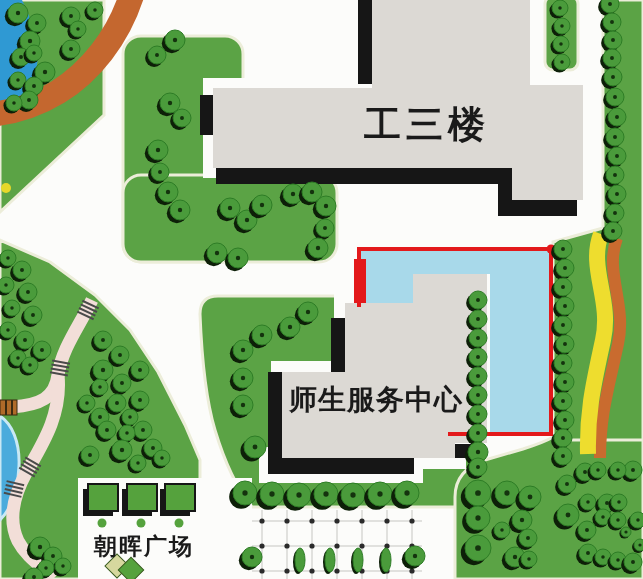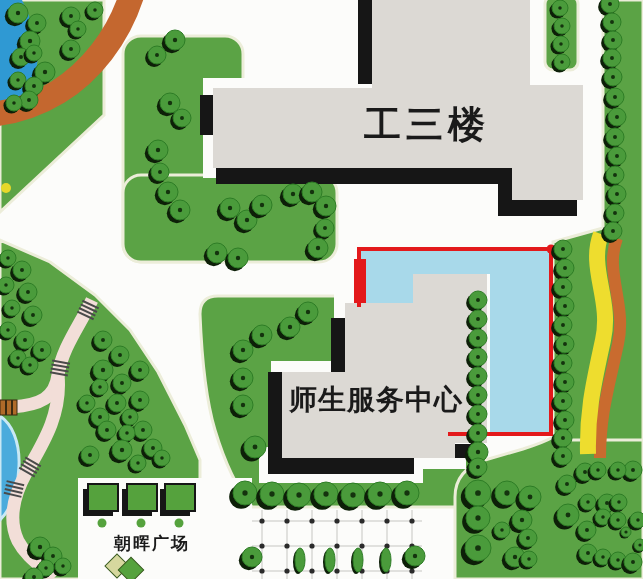--- a/index.html
+++ b/index.html
@@ -5,21 +5,21 @@
   html,body{margin:0;padding:0;background:#888;}
   #stage{position:relative;width:643px;height:579px;overflow:hidden;
          background:var(--road-white,#fcfcfa);
          font-family:"Liberation Sans","DejaVu Sans",sans-serif;}
   #map-svg{position:absolute;left:0;top:0;}
   .lbl{position:absolute;font-weight:900;color:var(--label-black,#1a1a1a);
        white-space:nowrap;text-align:center;line-height:1;
        font-family:"Liberation Sans","DejaVu Sans",sans-serif;}
   #lbl-b1{left:352px;top:106px;width:150px;font-size:37px;letter-spacing:5px;}
   #lbl-b2{left:270px;top:386px;width:212px;font-size:28px;letter-spacing:1px;text-align:center;}
-  #lbl-plaza{left:88px;top:535px;width:128px;font-size:17px;letter-spacing:2px;}
+  #lbl-plaza{left:80px;top:535px;width:128px;font-size:23px;letter-spacing:2px;}
 </style>
 </head>
 <body>
 
 <div id="stage">
 
 <svg id="map-svg" width="643" height="579" viewBox="0 0 643 579">
 
   <g>
     <polygon points="0,0 104,0 104,115 0,212" fill="var(--green-base)" stroke="var(--green-edge)" stroke-width="3"></polygon>

